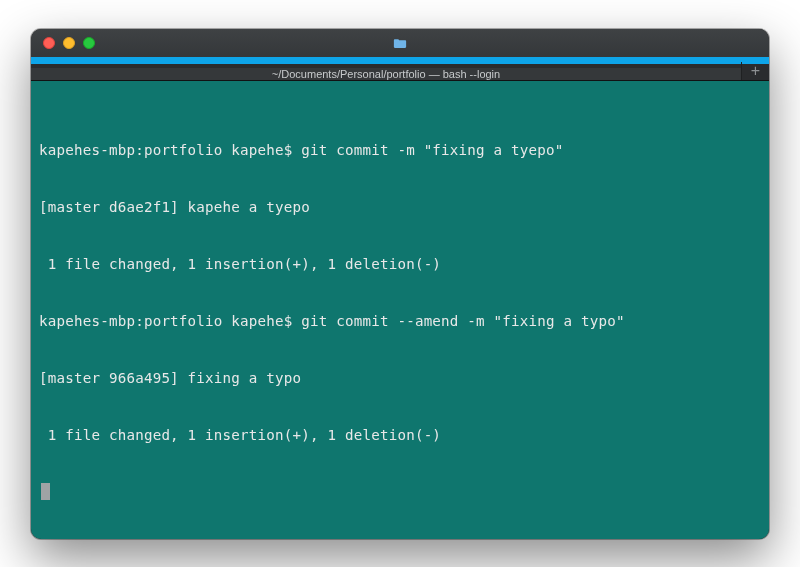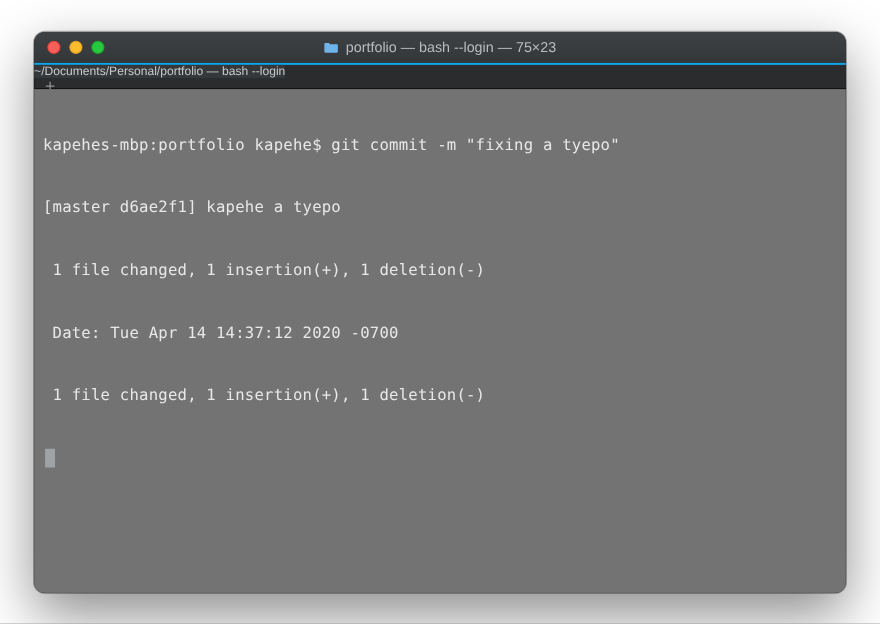--- a/index.html
+++ b/index.html
@@ -57,26 +57,25 @@
       pointer-events: none;
     }
     .folder-icon {
       width: 14px;
       height: 11px;
       display: inline-block;
     }
     .tabbar {
       height: 24px;
       background: #2a2c2e;
-      border-top: 2px solid #0ea5e9;
+      border-top: 7px solid #0ea5e9;
       border-bottom: 1px solid #111213;
       display: flex;
-      align-items: flex-start;
+      align-items: flex-end;
       flex-shrink: 0;
-      flex-direction: column;
     }
     .tab {
       flex: 1;
       display: flex;
       align-items: center;
       justify-content: center;
       font-family: -apple-system, BlinkMacSystemFont, "Segoe UI", sans-serif;
       font-size: 11px;
       color: #9a9ea1;
       background: #2f3133;
@@ -90,22 +89,22 @@
       display: flex;
       align-items: center;
       justify-content: center;
       color: #8d9092;
       font-size: 16px;
       border-left: 1px solid #1f2122;
       font-family: -apple-system, sans-serif;
     }
     .terminal {
       flex: 1;
-      background: #737373;
-      padding: 4px 8px;
+      background: #0f766e;
+      padding: 22px 8px;
       font-size: 14.2px;
       line-height: 19px;
       color: #e8e8e8;
       white-space: pre;
       overflow: hidden;
       letter-spacing: 0.2px;
     }
     .term-line { white-space: pre; }
     .cursor {
       display: inline-block;
@@ -126,35 +125,35 @@
       <div class="dot close"></div>
       <div class="dot min"></div>
       <div class="dot max"></div>
     </div>
     <div class="title">
       <span class="folder-icon">
         <svg viewBox="0 0 16 12" width="14" height="11">
           <path d="M1 2.2C1 1.5 1.5 1 2.2 1h3.3c.4 0 .7.2.9.5l.5.8h6.9c.7 0 1.2.5 1.2 1.2v6.3c0 .7-.5 1.2-1.2 1.2H2.2C1.5 11 1 10.5 1 9.8V2.2z" fill="#6fb4e8"></path>
         </svg>
       </span>
-      <span>portfolio — bash --login — 75×23</span>
     </div>
   </div>
 
   <div class="tabbar">
     <div class="tab active">
       <span>~/Documents/Personal/portfolio — bash --login</span>
     </div>
     <div class="tab-add">
       <span>+</span>
     </div>
   </div>
 
   <div class="terminal">
     <div class="term-line">kapehes-mbp:portfolio kapehe$ git commit -m "fixing a tyepo"</div>
     <div class="term-line">[master d6ae2f1] kapehe a tyepo</div>
     <div class="term-line"> 1 file changed, 1 insertion(+), 1 deletion(-)</div>
-    <div class="term-line"> Date: Tue Apr 14 14:37:12 2020 -0700</div>
+    <div class="term-line">kapehes-mbp:portfolio kapehe$ git commit --amend -m "fixing a typo"</div>
+    <div class="term-line">[master 966a495] fixing a typo</div>
     <div class="term-line"> 1 file changed, 1 insertion(+), 1 deletion(-)</div>
     <div class="term-line"><span class="cursor"></span></div>
   </div>
 
 </div>
 
 </body></html>

